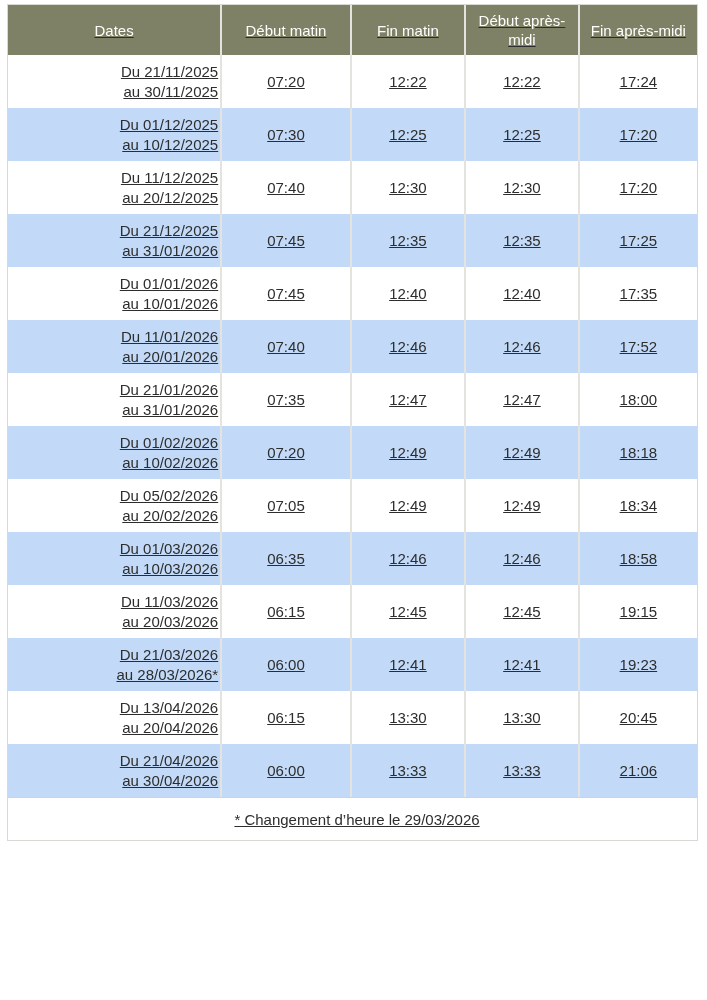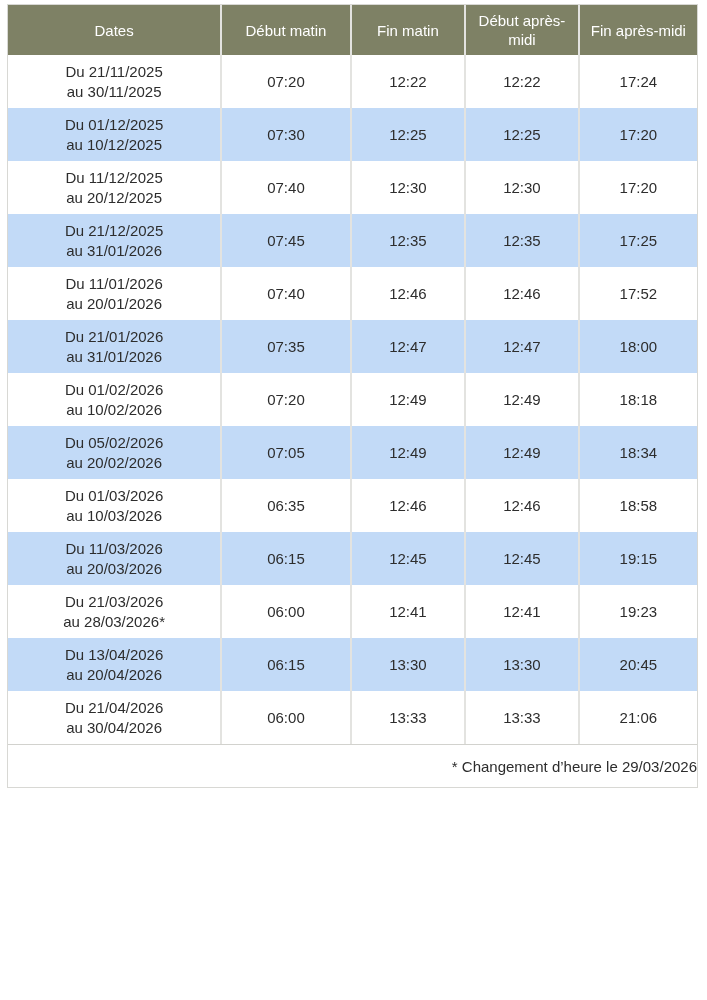--- a/index.html
+++ b/index.html
@@ -18,20 +18,21 @@
     top: 4px;
     width: 691px;
     border: 1px solid #d8d8d4;
     box-sizing: border-box;
   }
   table {
     width: 100%;
     border-collapse: separate;
     border-spacing: 0;
     table-layout: fixed;
+    text-decoration: underline;
   }
   col.c-dates { width: 30.8%; }
   col.c-t1 { width: 18.8%; }
   col.c-t2 { width: 16.6%; }
   col.c-t3 { width: 16.5%; }
   col.c-t4 { width: 17.3%; }
 
   thead th {
     background: #7e8165;
     color: #ffffff;
@@ -53,27 +54,28 @@
     vertical-align: middle;
     font-size: 15px;
     background: #ffffff;
     padding: 0 2px;
   }
   tbody tr:nth-child(even) td {
     background: #c2daf7;
   }
   .date-cell {
     line-height: 20px;
+    text-align: right;
   }
   tfoot td {
     height: 42px;
     background: #ffffff;
     border-top: 1px solid #d2d2ce;
     font-size: 15px;
-    text-align: right;
+    text-align: center;
     padding: 0 0 0 9px;
     vertical-align: middle;
   }
 </style>
 </head>
 <body>
 
 <div class="table-wrap">
   <table>
     <colgroup>
@@ -128,20 +130,30 @@
             <div>Du 21/12/2025</div>
             <div>au 31/01/2026</div>
           </td>
           <td>07:45</td>
           <td>12:35</td>
           <td>12:35</td>
           <td>17:25</td>
         </tr>
         <tr>
           <td class="date-cell">
+            <div>Du 01/01/2026</div>
+            <div>au 10/01/2026</div>
+          </td>
+          <td>07:45</td>
+          <td>12:40</td>
+          <td>12:40</td>
+          <td>17:35</td>
+        </tr>
+        <tr>
+          <td class="date-cell">
             <div>Du 11/01/2026</div>
             <div>au 20/01/2026</div>
           </td>
           <td>07:40</td>
           <td>12:46</td>
           <td>12:46</td>
           <td>17:52</td>
         </tr>
         <tr>
           <td class="date-cell">

